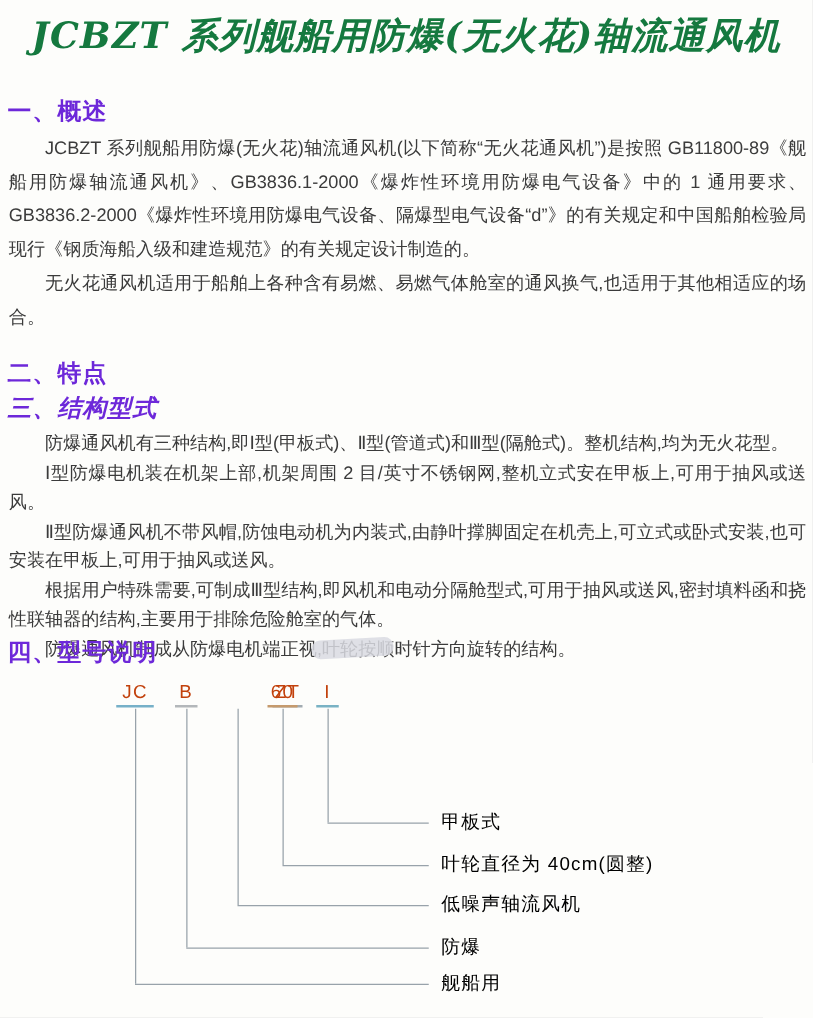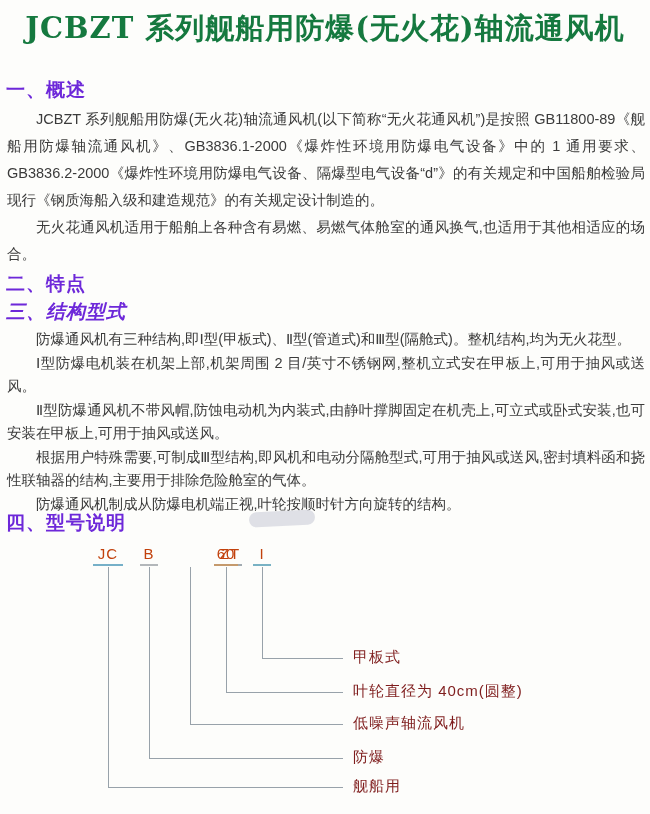--- a/index.html
+++ b/index.html
@@ -4,29 +4,29 @@
 <style>
   html,body{margin:0;padding:0;background:#e8e8e8;}
   .page{
     position:relative;width:650px;height:814px;margin:0 auto;
     background:#fdfdfb;overflow:hidden;
     font-family:"Liberation Sans","DejaVu Sans",sans-serif;
   }
   .title{
     margin:8px 10px 0;text-align:center;
     font-family:"DejaVu Serif","Liberation Serif",serif;
-    font-weight:bold;font-size:29px;line-height:40px;
+    font-style:italic;font-weight:bold;font-size:29px;line-height:40px;
     color:#15793f;letter-spacing:1px;white-space:nowrap;
   }
   h2{
     margin:0 0 4px 6px;font-size:19px;line-height:24px;
     font-weight:bold;color:#6d28d9;letter-spacing:1px;
   }
   .sec-1 h2{margin-top:30px;}
-  .sec-2 h2{margin-top:4px;}
+  .sec-2 h2{margin-top:20px;}
   .sec-3 h2{margin-top:2px;font-style:italic;}
   p.body{
     margin:0 5px 0 7px;font-size:14.5px;line-height:27px;
     color:#3b3b3b;text-align:justify;text-indent:2em;
   }
   .sec-3 p.body{line-height:23.5px;}
   
   .h2-models{position:absolute;left:6px;top:511px;margin:0;}
   .smudge{
     position:absolute;left:249px;top:511px;width:66px;height:15px;
@@ -34,21 +34,21 @@
   }
   
   .code{
     position:absolute;top:545px;transform:translateX(-50%);
     font-size:15px;color:#c2410c;letter-spacing:1px;white-space:nowrap;
   }
   .under{position:absolute;top:564px;height:2px;transform:translateX(-50%);}
   .vline{position:absolute;top:567px;width:1px;background:#98a2aa;}
   .hline{position:absolute;height:1px;background:#98a2aa;}
   .lbl{
-    position:absolute;left:353px;font-size:15px;color:#7f1d1d;
+    position:absolute;left:353px;font-size:15px;color:#000000;
     letter-spacing:1px;white-space:nowrap;
   }
   
   .g-jc .code,.g-jc .under{left:108px;} .g-jc .under{width:30px;background:#76b0c8;}
   .g-jc .vline{left:108px;height:220px;} .g-jc .hline{top:787px;left:108px;width:235px;}
   .g-jc .lbl{top:777px;}
   .g-b .code,.g-b .under{left:149px;} .g-b .under{width:18px;background:#b3b7ba;}
   .g-b .vline{left:149px;height:191px;} .g-b .hline{top:758px;left:149px;width:194px;}
   .g-b .lbl{top:748px;}
   .g-zt .code,.g-zt .under{left:190px;margin-left:40px;} .g-zt .under{width:24px;background:#a2abb1;}

